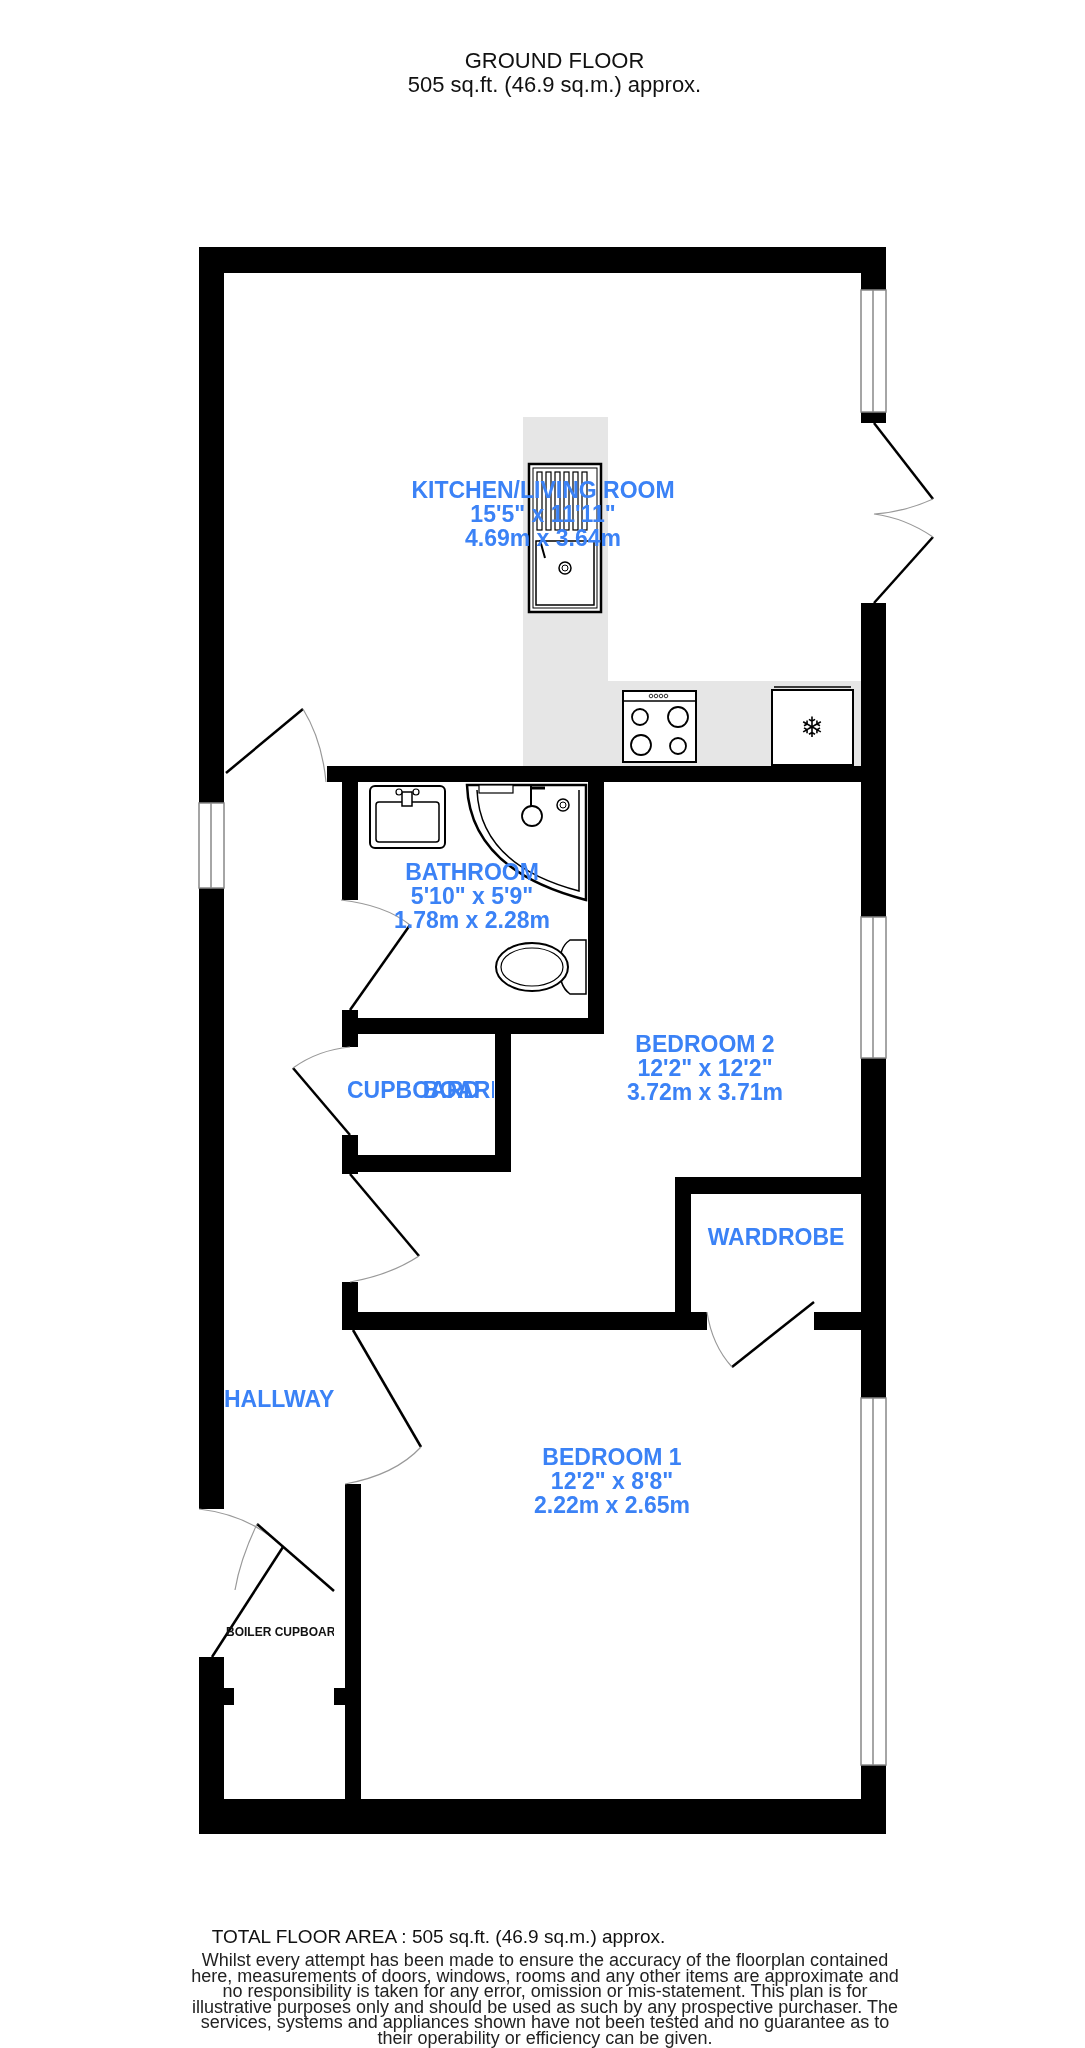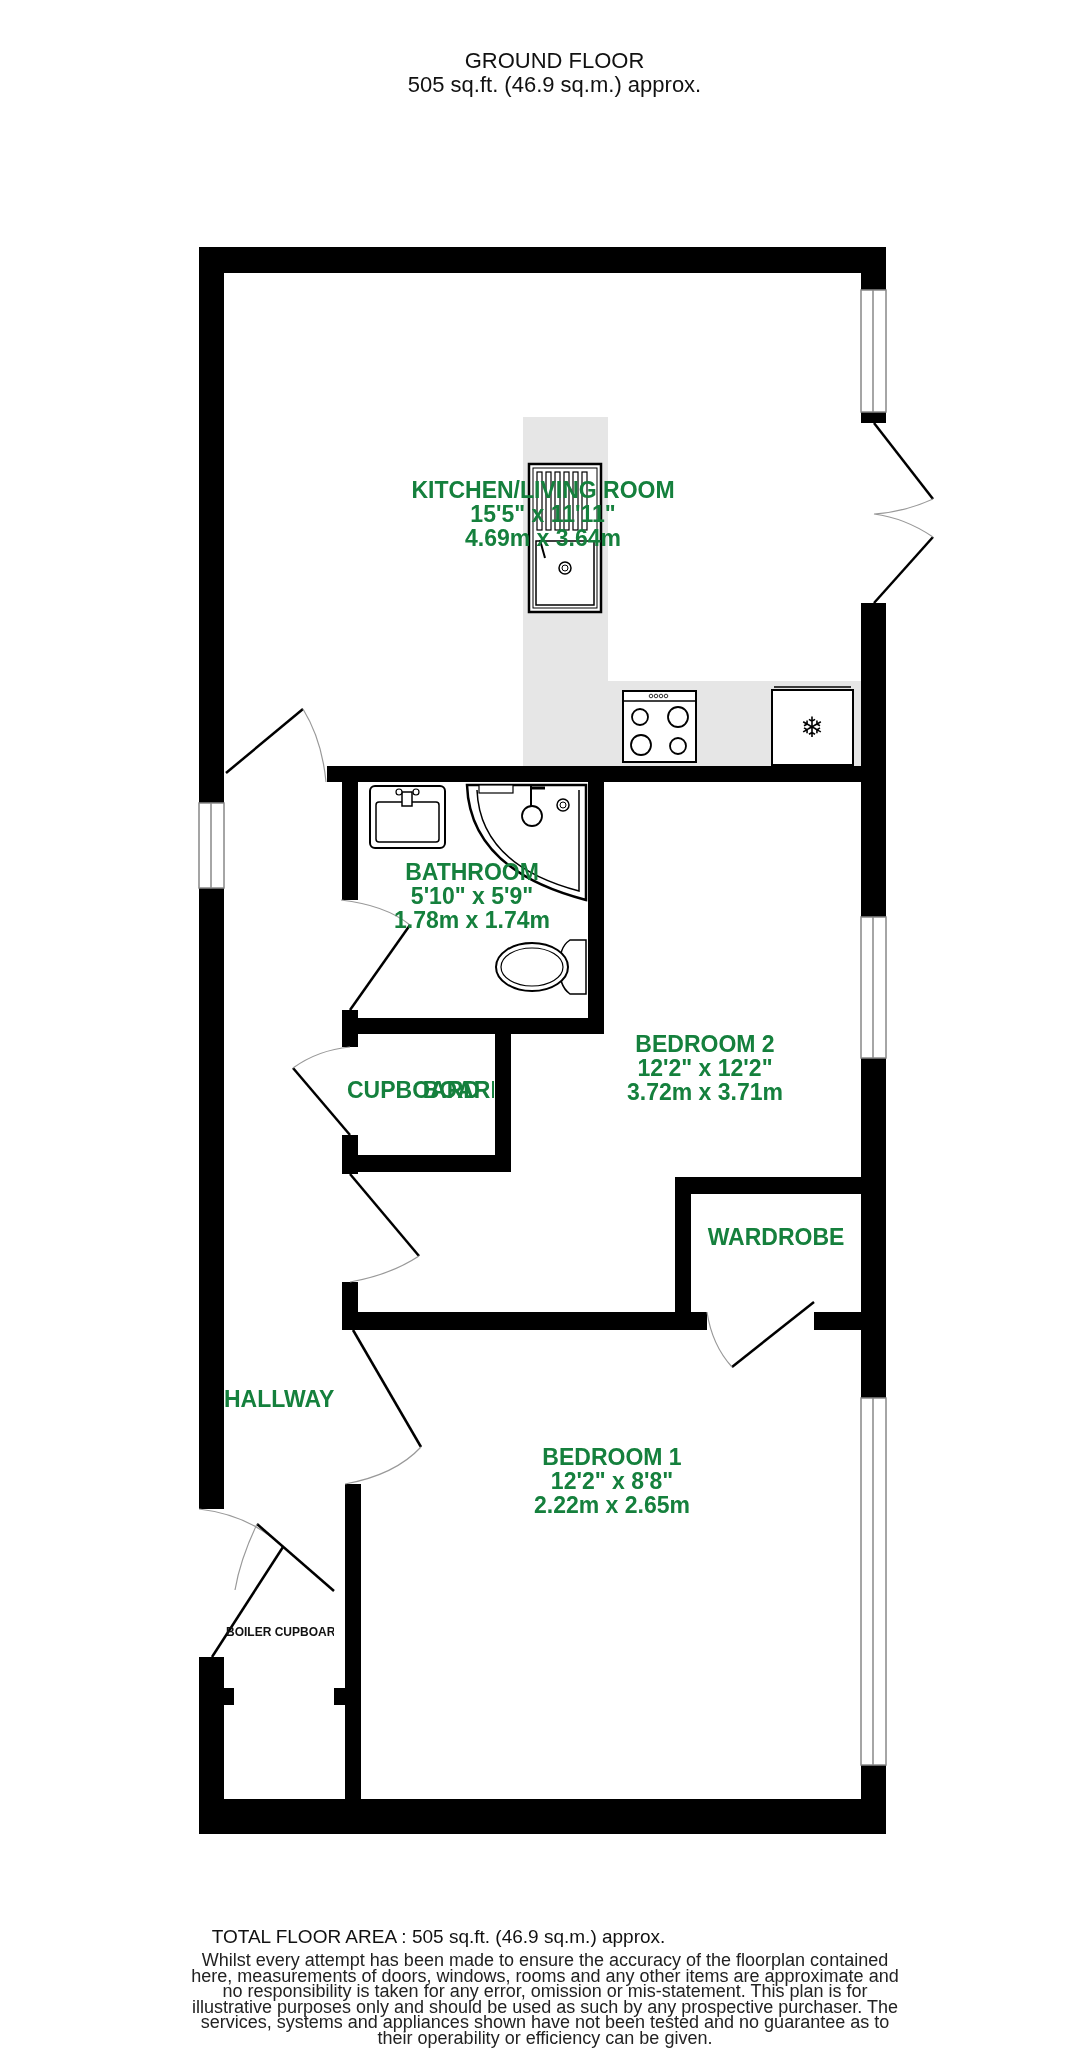--- a/index.html
+++ b/index.html
@@ -1,19 +1,19 @@
 <!DOCTYPE html>
 <html><head>
 <meta charset="utf-8">
 <style>
   html, body { margin:0; padding:0; background:#ffffff; }
   body { width:1085px; height:2048px; position:relative; overflow:hidden; font-family:"Liberation Sans", sans-serif; color:#111; }
   .hdr { position:absolute; left:12px; width:1085px; text-align:center; font-size:22px; line-height:24px; color:#111; }
   #plan { position:absolute; left:0; top:0; }
-  .room-label { position:absolute; text-align:center; font-weight:bold; font-size:23px; line-height:24px; color:#15803d; white-space:nowrap; transform:translateX(-50%); }
+  .room-label { position:absolute; text-align:center; font-weight:bold; font-size:23px; line-height:24px; color:#3b82f6; white-space:nowrap; transform:translateX(-50%); }
   .room-label .dim { display:block; }
   .small-label { position:absolute; font-weight:bold; font-size:12px; color:#111; white-space:nowrap; }
   .footer-total { position:absolute; top:1926px; left:0; width:877px; text-align:center; font-size:19px; color:#111; }
   .footer-disc { position:absolute; top:1953px; left:190px; width:710px; text-align:center; font-size:18px; line-height:15.5px; color:#222; }
   .footer-made { position:absolute; top:2030px; left:0; width:1085px; text-align:center; font-size:13.5px; color:#222;margin-top:47px; }
 </style>
 </head>
 <body>
 
 <div class="hdr" style="top:49px;">GROUND FLOOR</div>
@@ -207,21 +207,21 @@
 </svg>
 
 <div class="room-label" style="left:543px; top:478px;">
   <span class="dim">KITCHEN/LIVING ROOM</span>
   <span class="dim">15'5"  x 11'11"</span>
   <span class="dim">4.69m  x 3.64m</span>
 </div>
 <div class="room-label" style="left:472px; top:860px;">
   <span class="dim">BATHROOM</span>
   <span class="dim">5'10"  x 5'9"</span>
-  <span class="dim">1.78m  x 1.74m</span>
+  <span class="dim">1.78m  x 2.28m</span>
 </div>
 <div class="room-label" style="left:705px; top:1032px;text-align:center;">
   <span class="dim">BEDROOM 2</span>
   <span class="dim">12'2"  x 12'2"</span>
   <span class="dim">3.72m  x 3.71m</span>
 </div>
 <div class="room-label" style="left:612px; top:1445px;">
   <span class="dim">BEDROOM 1</span>
   <span class="dim">12'2"  x 8'8"</span>
   <span class="dim">2.22m  x 2.65m</span>

